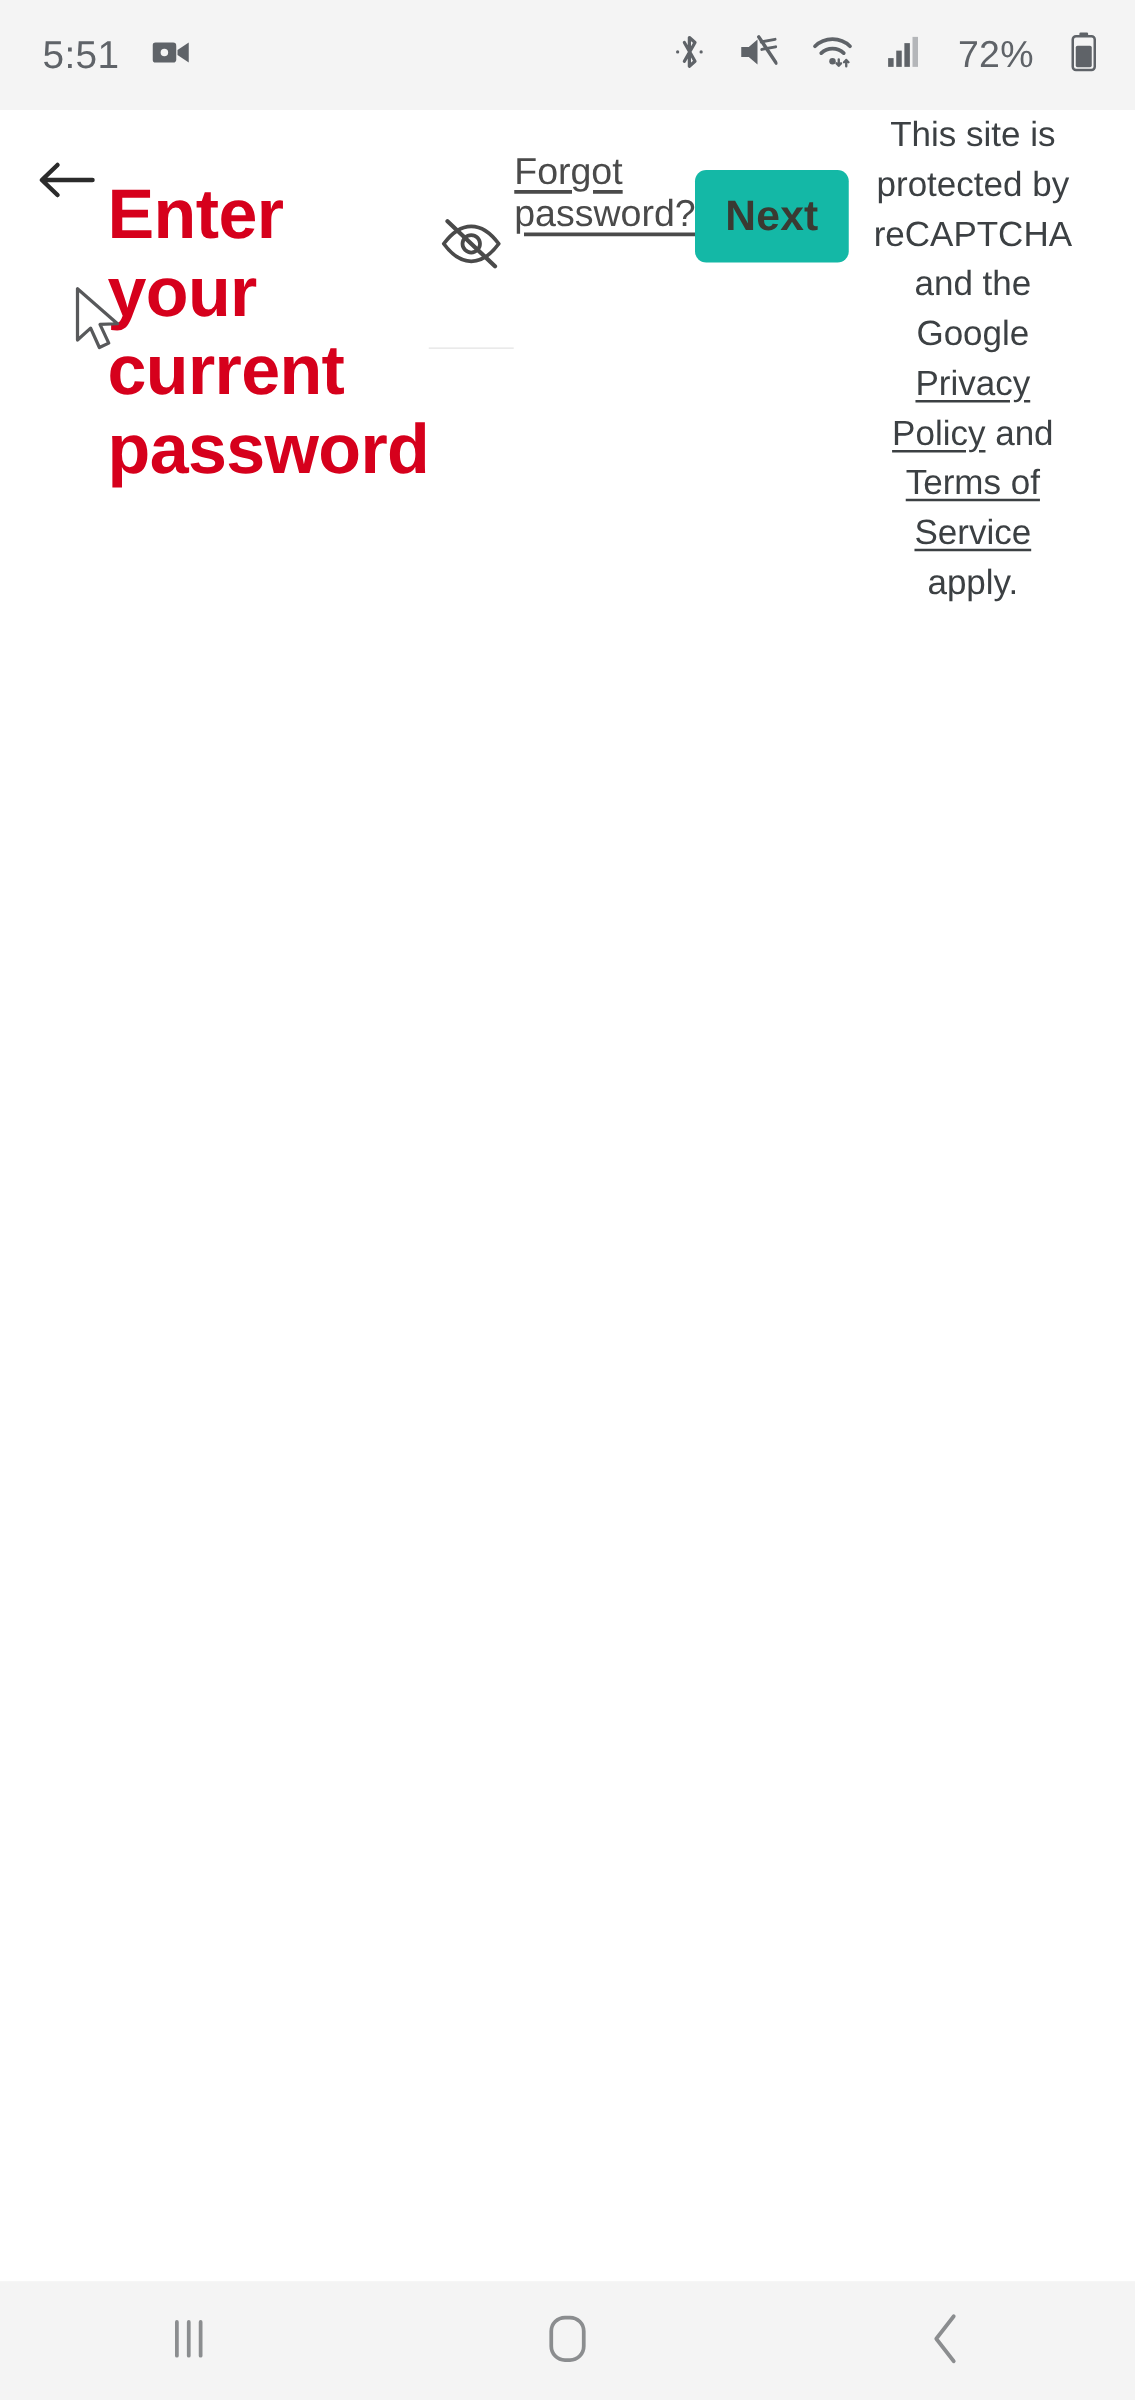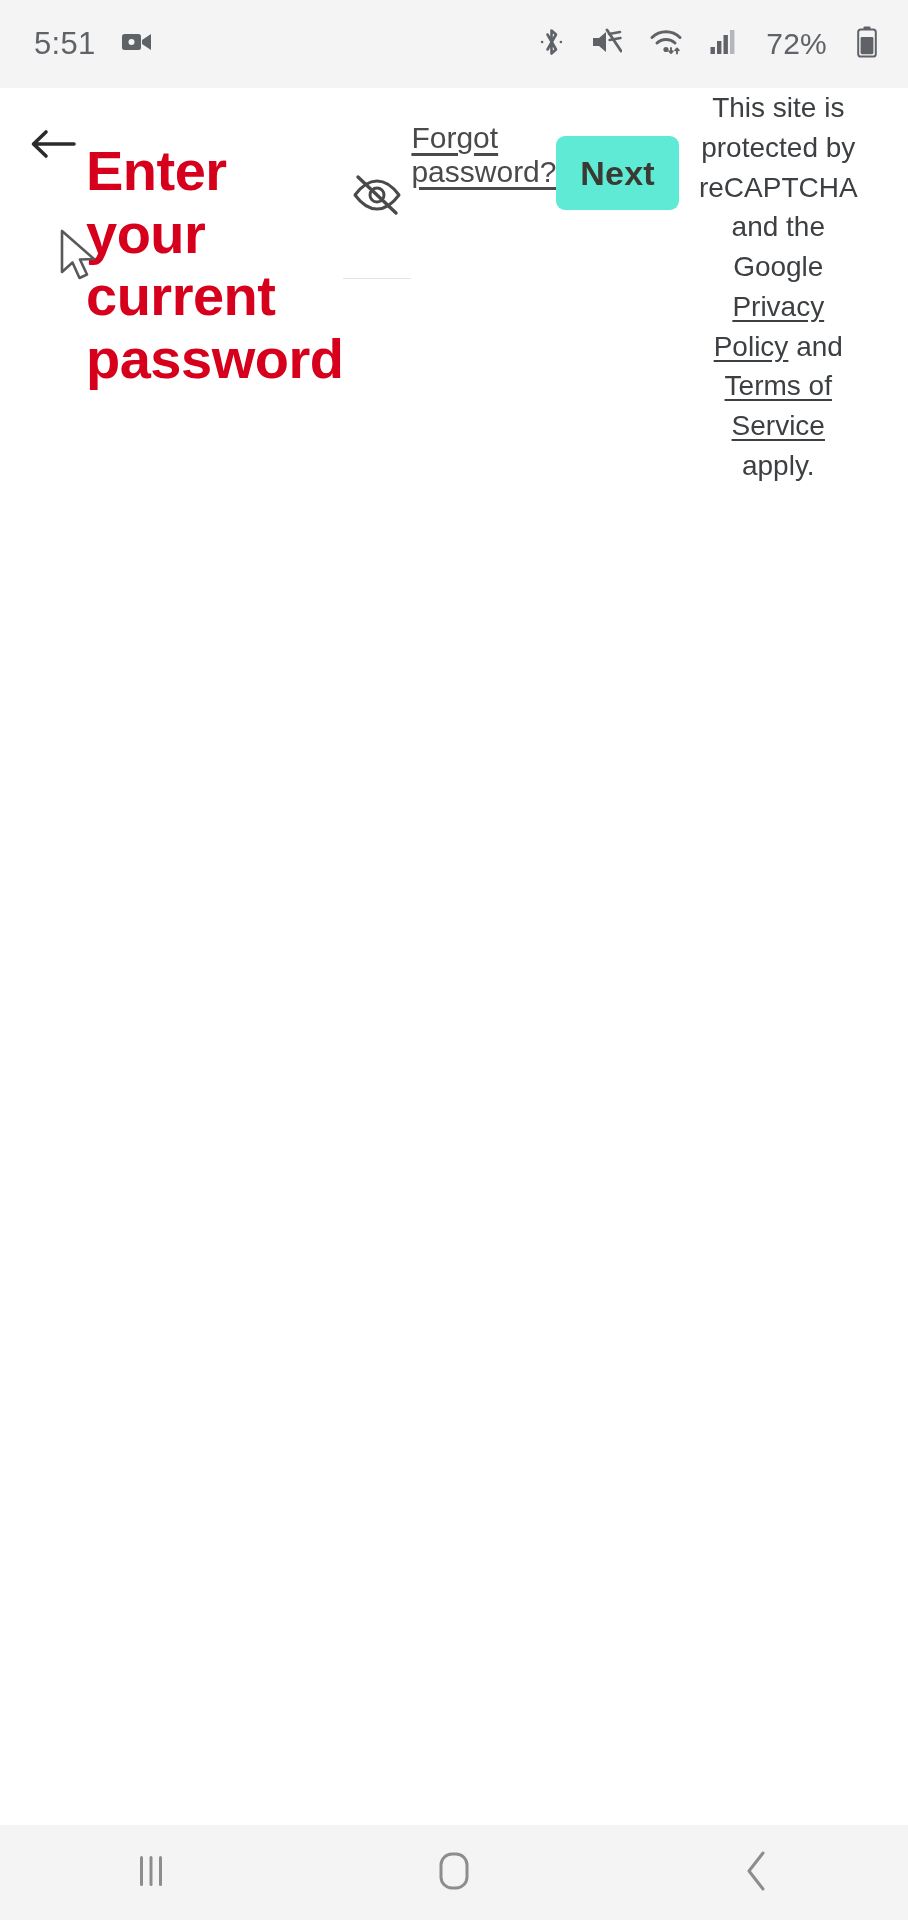--- a/index.html
+++ b/index.html
@@ -107,21 +107,21 @@
     text-decoration:underline;
     text-underline-offset:5px;
     cursor:pointer;
     align-self:flex-start;
   }
 
   .next-btn {
     margin-top:48px;
     width:100%;
     height:74px;
-    background:#5eead4;
+    background:#14b8a6;
     border:none; border-radius:9px;
     font-family:"Liberation Sans", sans-serif;
     font-size:34px;
     font-weight:bold;
     color:#3a3a32;
     cursor:pointer;
     letter-spacing:0.2px;
   }
 
   .spacer { flex:1 1 auto; }

